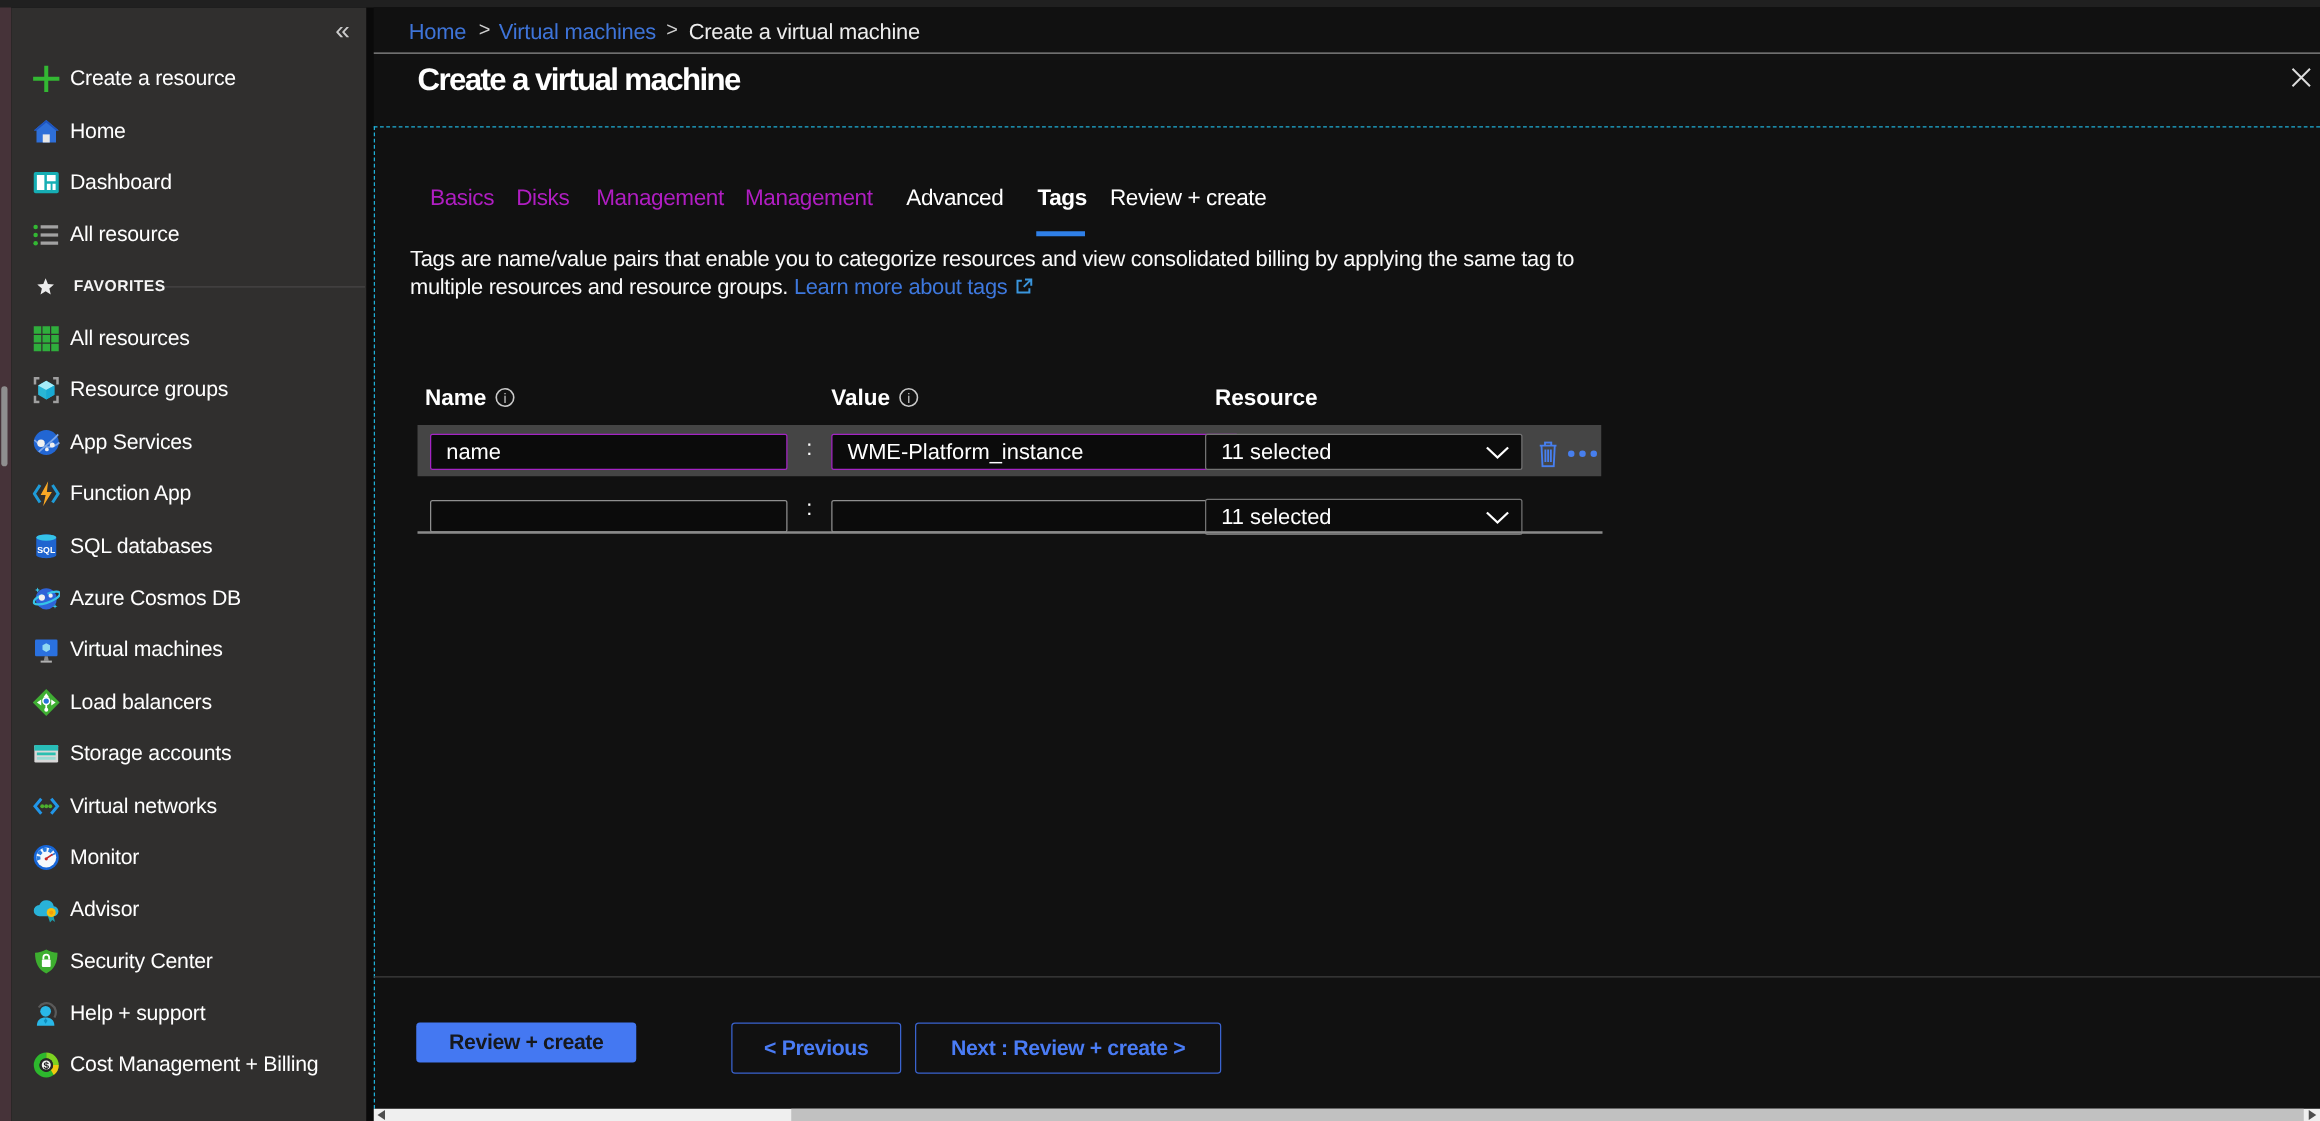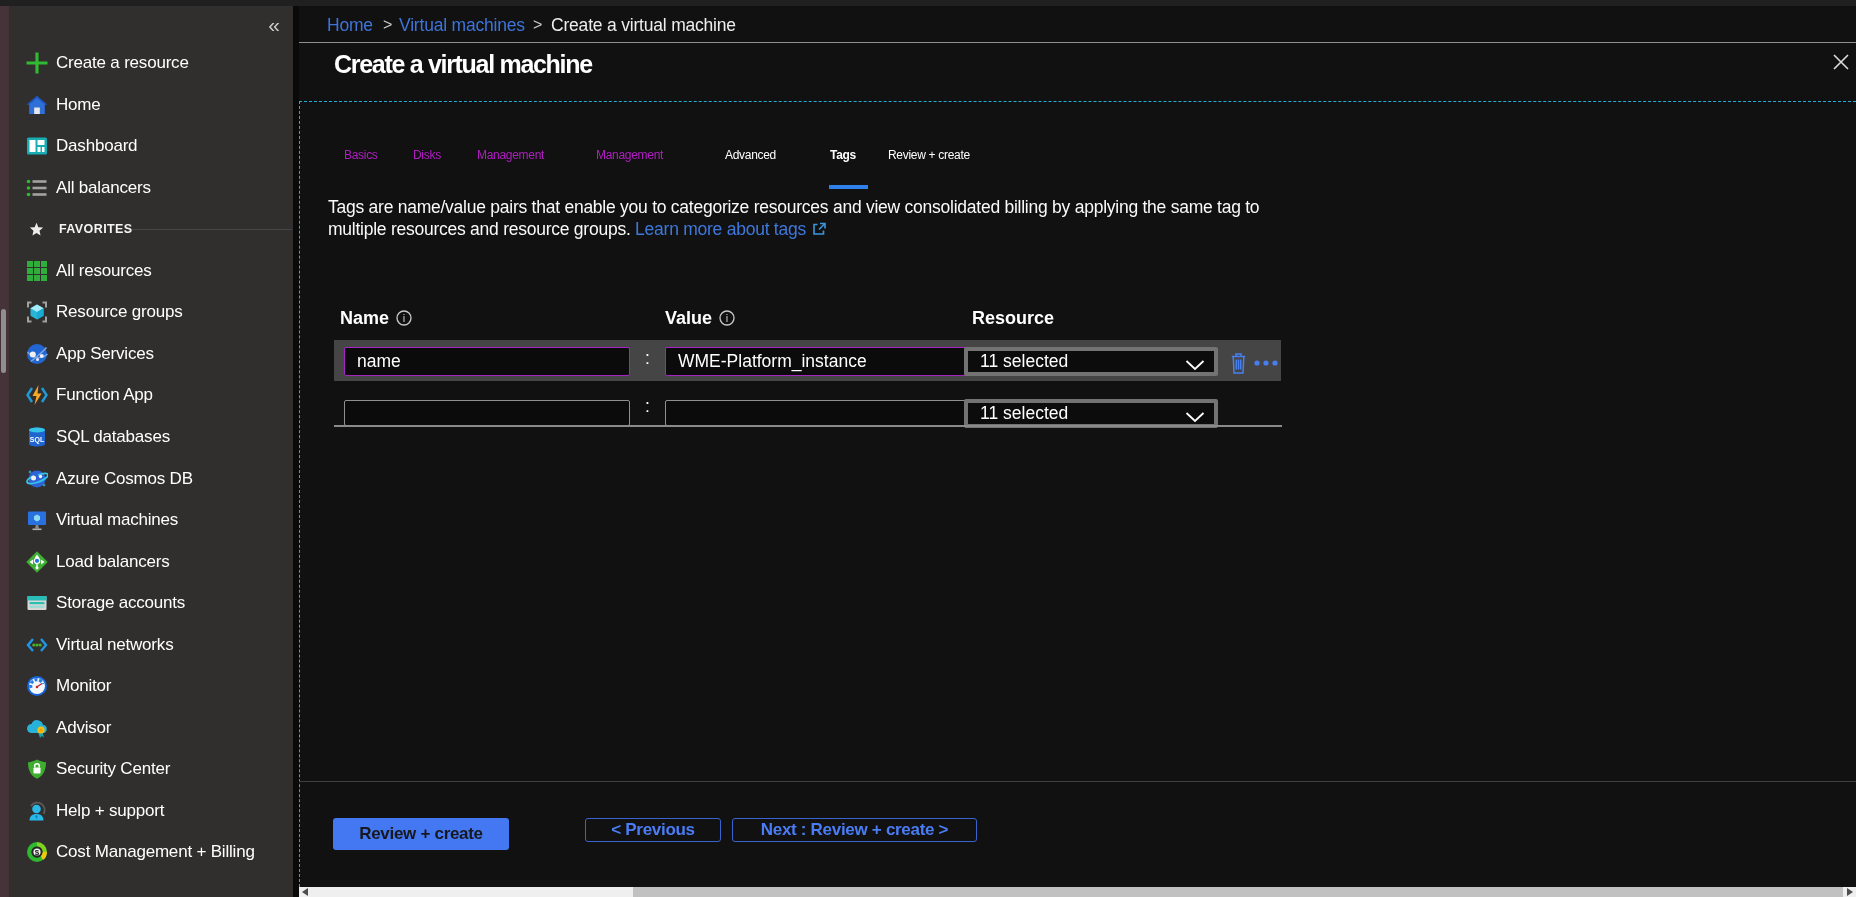--- a/index.html
+++ b/index.html
@@ -29,21 +29,21 @@
 #crumbs span, #crumbs a { position:absolute; top:9px; font-size:17.5px; letter-spacing:-0.2px; white-space:nowrap; }
 #crumbs a { color:#3e74d9; }
 #crumbs .sep { color:#cfcfcf; font-size:16px; top:10px; }
 #crumbs .cur { color:#ededed; }
 #title { position:absolute; left:35px; top:44px; font-size:25px; letter-spacing:-1.3px; font-weight:bold; color:#ffffff; }
 #closex { position:absolute; left:1534px; top:48px; width:16px; height:16px; }
 #dashline { position:absolute; left:0px; top:95px; width:1557px; height:0px; border-top:1px dashed #1fb0d8; }
 #dashvert { position:absolute; left:0px; top:95px; width:0px; height:786px; border-left:1px dashed #1fb0d8; }
 
 
-.tab { position:absolute; top:142px; font-size:12px; letter-spacing:-0.3px; white-space:nowrap; }
+.tab { position:absolute; top:142px; font-size:18px; letter-spacing:-0.3px; white-space:nowrap; }
 .tabm { color:#b01ec2; }
 .tabw { color:#ffffff; }
 #tabtags { font-weight:bold; color:#ffffff; }
 #tagline { position:absolute; left:530px; top:179px; width:39px; height:3.5px; background:#2f80e8; }
 
 
 #para { position:absolute; left:29px; top:190px; font-size:17.5px; letter-spacing:-0.25px; line-height:22.2px; color:#fafafa; }
 #para a { color:#3e78dd; }
 #note { position:absolute; left:29px; top:247px; font-size:17.5px; letter-spacing:-0.25px; color:#fafafa; }
 
@@ -56,34 +56,34 @@
 .inp { position:absolute; background:#0b0b0b; color:#ffffff; font-size:17.5px;
   display:flex; align-items:center; padding:0 12px; border-radius:2px; }
 #row1 .inp { top:7px; height:29px; }
 .inp1 { left:10px; width:286px; }
 .inp2 { left:331px; width:326px; }
 .bmag { border:1.5px solid #a424c4; }
 .bgray { border:1px solid #8f8f8f; }
 #row2 .inp1, #row2 .inp2 { top:7px; height:26px; }
 .colon { position:absolute; left:311px; top:8px; color:#ffffff; font-size:17.5px; }
 #row2 .colon { top:3px; }
-.drop { position:absolute; left:630px; width:254px; height:29px; border:4px solid #737373; background:#0c0c0c;
+.drop { position:absolute; left:630px; width:254px; height:29px; border:1px solid #737373; background:#0c0c0c;
   color:#ffffff; font-size:17.5px; display:flex; align-items:center; padding-left:12px; border-radius:2px; }
 #row1 .drop { top:7px; }
 #row2 .drop { top:6px; }
 .chev { position:absolute; right:9px; top:9px; }
 #trash { position:absolute; left:897px; top:13px; } #trash svg { display:block; }
 #dots { position:absolute; left:920px; top:20px; } #dots svg { display:block; }
 #tablerule { position:absolute; left:35px; top:419px; width:948px; height:1.5px; background:#8a8a8a; }
 
 
 #footline { position:absolute; left:0; top:775px; width:1557px; height:1px; background:#3f3f3f; }
 #btnprimary { position:absolute; left:34px; top:812px; width:176px; height:32px; background:#4478f2; border-radius:3px;
   color:#16181d; font-size:17px; font-weight:bold; letter-spacing:-0.3px; display:flex; align-items:center; justify-content:center; }
-.btnoutline { position:absolute; top:812px; height:24px; border:1px solid #3a63cf; border-radius:3px; background:transparent;
+.btnoutline { position:absolute; top:812px; height:41px; border:1px solid #3a63cf; border-radius:3px; background:transparent;
   color:#4a7cf5; font-size:17px; font-weight:bold; letter-spacing:-0.3px; display:flex; align-items:center; justify-content:center; }
 #btnprev { left:286px; width:136px; }
 #btnnext { left:433px; width:245px; }
 
 
 #hscroll { position:absolute; left:0px; top:881px; width:1557px; height:10px; background:#efefef; }
 #hthumb { position:absolute; left:334px; top:0; width:1210px; height:10px; background:#c1c1c1; }
 </style>
 </head>
 <body>
@@ -119,21 +119,21 @@
       </div>
       <div class="mitem" style="top: 160.65px;">
         <svg viewBox="0 0 22 22">
           <circle cx="2.5" cy="4.5" r="1.8" fill="#33b833"></circle>
           <circle cx="2.5" cy="11" r="1.8" fill="#33b833"></circle>
           <circle cx="2.5" cy="17.5" r="1.8" fill="#33b833"></circle>
           <rect x="6.5" y="3.2" width="14" height="2.6" fill="#a2a2a2"></rect>
           <rect x="6.5" y="9.7" width="14" height="2.6" fill="#a2a2a2"></rect>
           <rect x="6.5" y="16.2" width="14" height="2.6" fill="#a2a2a2"></rect>
         </svg>
-        <span class="lbl">All balancers</span>
+        <span class="lbl">All resource</span>
       </div>
       <div class="mitem" id="fav" style="top: 202.2px;">
         <svg viewBox="0 0 22 22" style="left:20px;width:15px;height:15px">
           <path d="M11 1 L13.7 7.6 L20.8 8.2 L15.4 12.8 L17 19.8 L11 16.1 L5 19.8 L6.6 12.8 L1.2 8.2 L8.3 7.6 Z" fill="#ececec"></path>
         </svg>
         <span class="lbl">FAVORITES</span>
       </div>
       <div class="mitem" style="top: 243.75px;">
         <svg viewBox="0 0 22 22">
           <g fill="#2fae3c">

